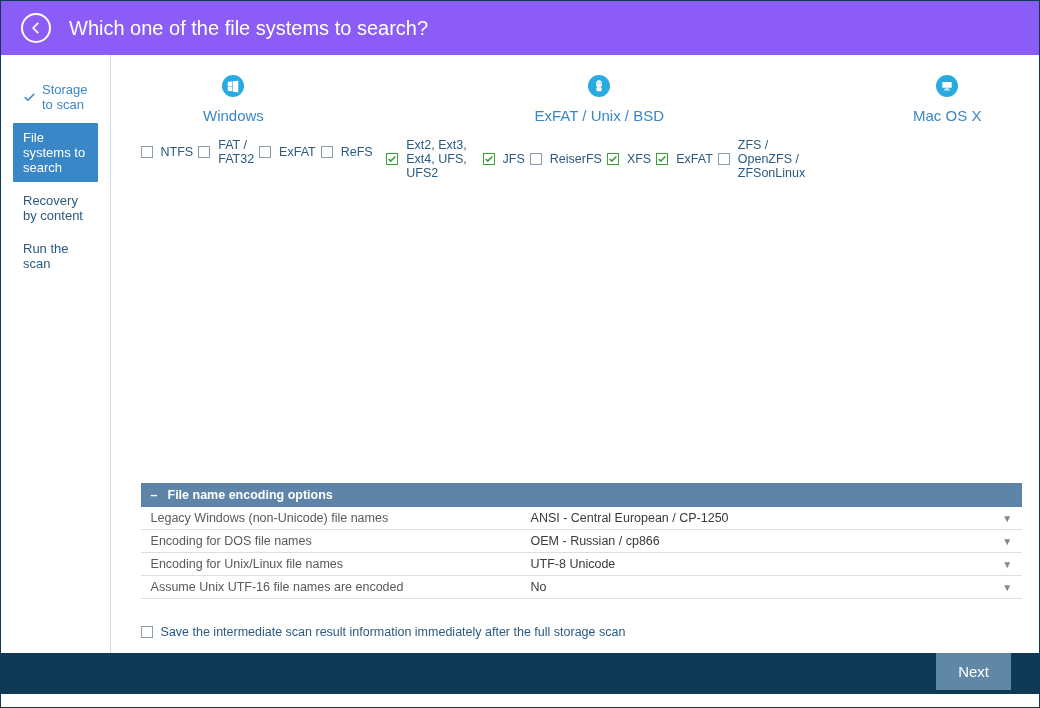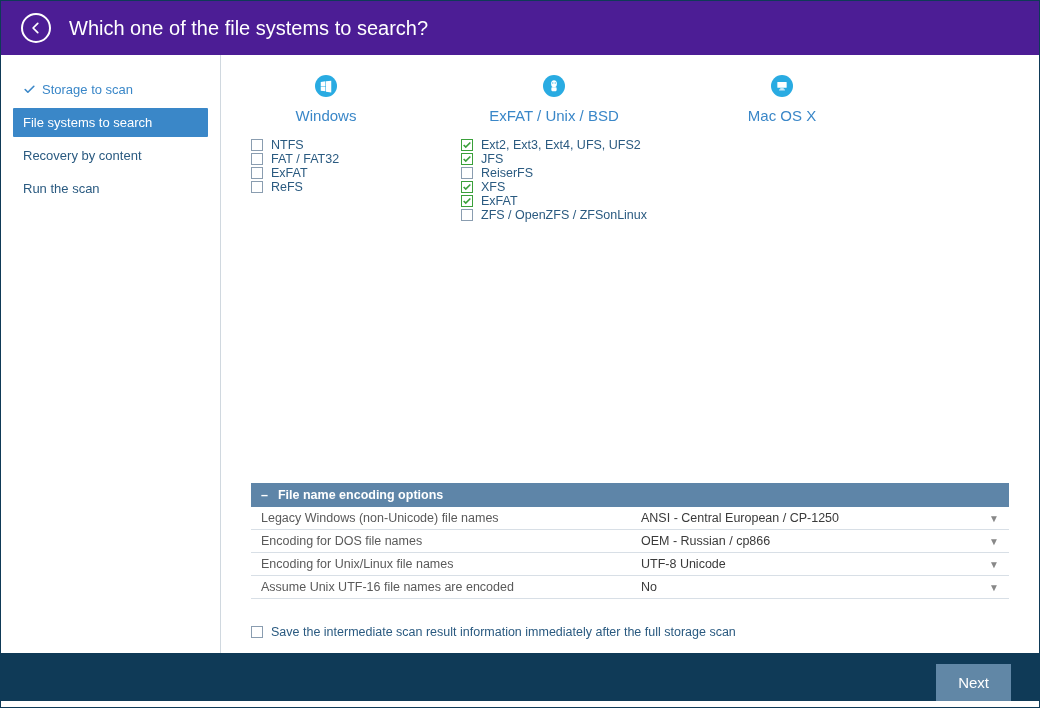--- a/index.html
+++ b/index.html
@@ -1,47 +1,47 @@
 <!DOCTYPE html>
 <html><head>
 <meta charset="utf-8">
 <style>
 * { box-sizing: border-box; margin: 0; padding: 0; }
 body { font-family: "Segoe UI", Tahoma, sans-serif; font-size: 13px; color: #1a3c5a; background: #fff; width: 1040px; height: 708px; overflow: hidden; border: 1px solid #0f3a57; }
-.header { background: #4c1d95; height: 54px; display: flex; align-items: center; padding: 0 20px; gap: 18px; }
+.header { background: #8b5cf6; height: 54px; display: flex; align-items: center; padding: 0 20px; gap: 18px; }
 .back-btn { width: 30px; height: 30px; border: 2px solid #fff; border-radius: 50%; display: flex; align-items: center; justify-content: center; cursor: pointer; }
 .back-btn svg { width: 14px; height: 14px; }
 .header-title { color: #fff; font-size: 20px; font-weight: 400; }
 .body { display: flex; height: 598px; }
 .sidebar { width: 220px; padding: 20px 12px; border-right: 1px solid #d0d8df; }
 .step { padding: 7px 10px; cursor: pointer; color: #2a5a80; display: flex; align-items: center; gap: 6px; margin-bottom: 4px; border-radius: 1px; }
 .step.done svg { width: 13px; height: 13px; flex-shrink: 0; }
 .step.active { background: #3a87c8; color: #fff; }
 .step.done { color: #3a87c8; }
 .main { flex: 1; padding: 20px 30px 14px 30px; display: flex; flex-direction: column; }
 .columns { display: flex; gap: 60px; }
 .col { min-width: 150px; }
 .col-head { display: flex; align-items: center; gap: 10px; margin-bottom: 14px; flex-direction: column; }
 .col-icon { width: 22px; height: 22px; border-radius: 50%; background: #29abe2; display: flex; align-items: center; justify-content: center; }
 .col-icon svg { width: 14px; height: 14px; }
 .col-title { color: #3a87c8; font-size: 15px; }
-.fs-list { display: flex; flex-direction: column; }
+.fs-list { display: flex; gap: 5px; }
 .fs-item { display: flex; align-items: center; gap: 8px; cursor: pointer; color: #2a5a80; font-size: 12.5px; }
 .chk { width: 12px; height: 12px; border: 1px solid #8a9db0; display: inline-flex; align-items: center; justify-content: center; flex-shrink: 0; }
 .chk.checked { border-color: #3aa03a; }
 .chk.checked svg { width: 10px; height: 10px; }
 .spacer { flex: 1; }
 .enc-panel { margin-top: 10px; }
 .enc-header { background: #5e85a8; color: #fff; padding: 5px 10px; font-weight: 600; font-size: 12.5px; display: flex; align-items: center; gap: 10px; }
 .enc-row { display: flex; border-bottom: 1px solid #d8dfe6; font-size: 12.5px; color: #5a5a5a; }
 .enc-label { width: 380px; padding: 4px 10px; }
 .enc-value { flex: 1; padding: 4px 10px; color: #3a3a3a; display: flex; justify-content: space-between; align-items: center; cursor: pointer; }
 .enc-value .drop { color: #888; font-size: 10px; }
 .save-row { display: flex; align-items: center; gap: 8px; margin-top: 26px; color: #2a5a80; font-size: 12.5px; cursor: pointer; }
-.footer { background: #0f3a57; height: 48px; display: flex; align-items: flex-end; justify-content: flex-end; padding: 0 28px; }
+.footer { background: #0f3a57; height: 41px; display: flex; align-items: flex-start; justify-content: flex-end; padding: 0 28px; }
 .next-btn { background: #6187a6; color: #fff; border: none; padding: 10px 22px; font-size: 15px; cursor: pointer; font-family: inherit; }
 </style>
 </head>
 <body>
 
 <div class="header">
   <div class="back-btn">
     <svg viewBox="0 0 24 24">
         <path d="M15 4l-8 8 8 8" stroke="#fff" stroke-width="3" fill="none" stroke-linecap="round" stroke-linejoin="round"></path>
       </svg>

